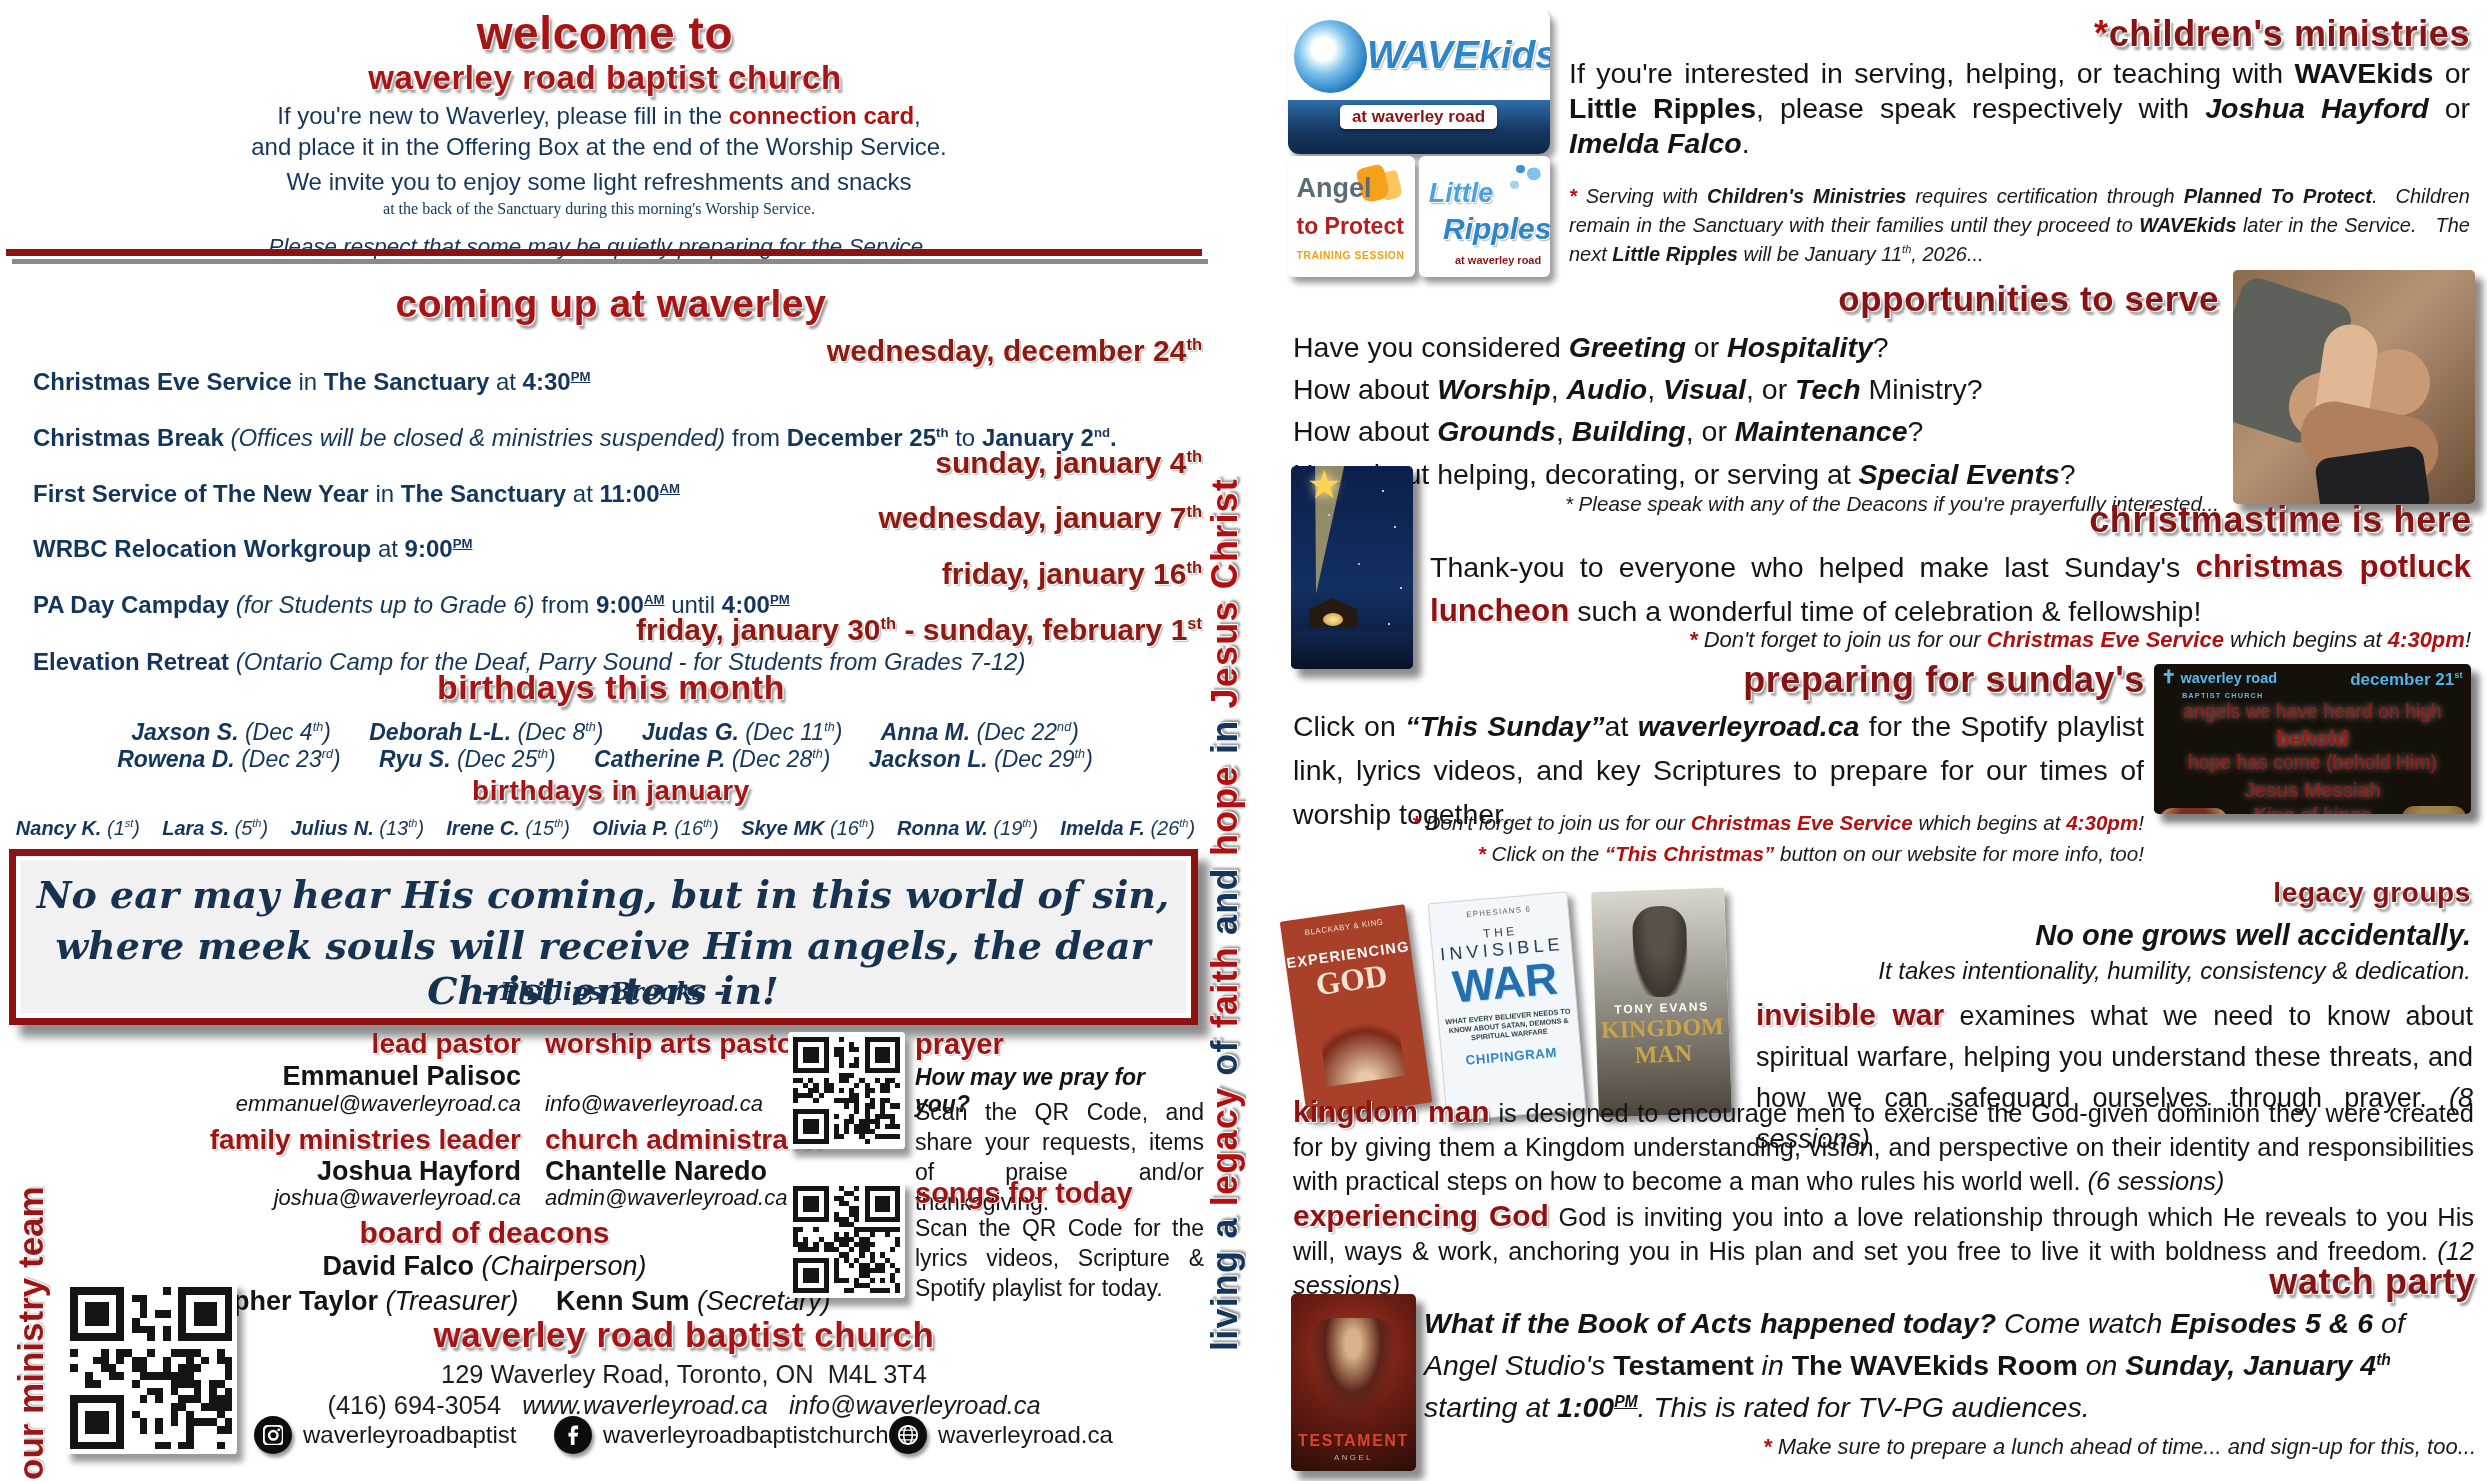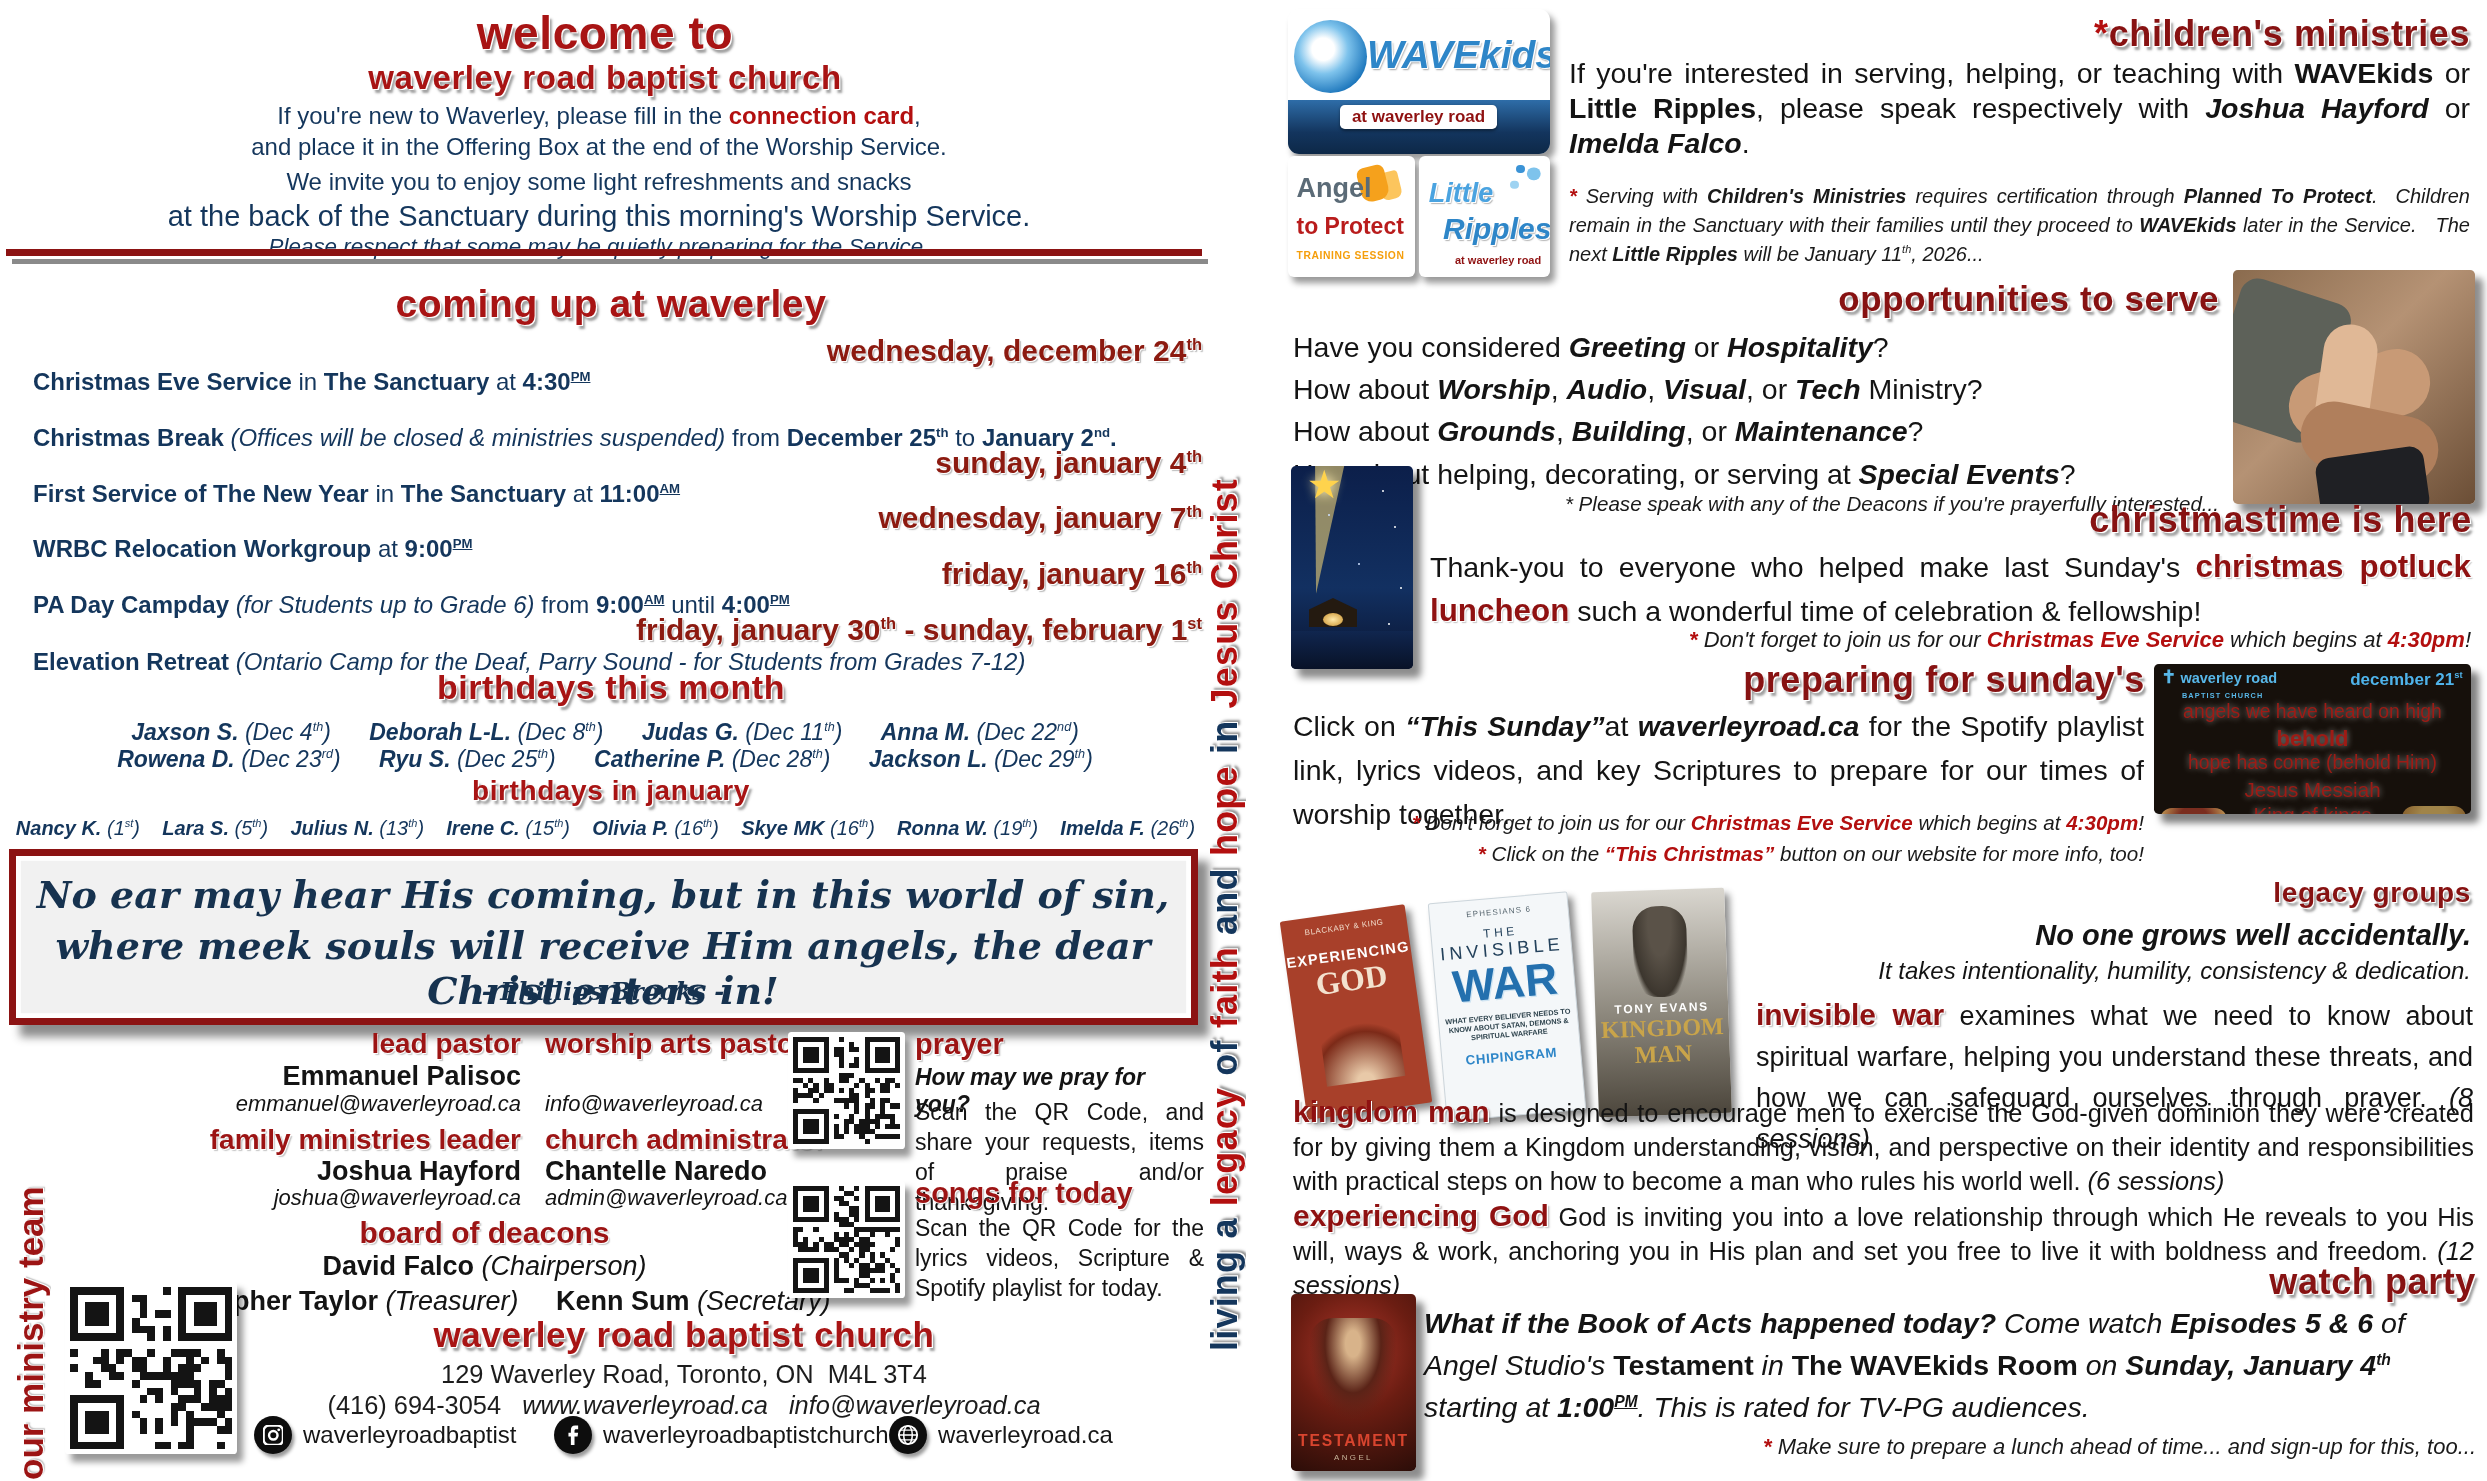--- a/index.html
+++ b/index.html
@@ -54,21 +54,21 @@
 </head>
 <body>
 
 <div id="page">
 
   <div class="abs ctr h3d" style="left:36px;top:6px;width:1138px;font-size:46px;">welcome to</div>
   <div class="abs ctr h3d" style="left:36px;top:59px;width:1138px;font-size:33px;">waverley road baptist church</div>
   <div class="abs ctr navytxt" style="left:24px;top:102px;width:1150px;font-size:24px;"><span>If you're new to Waverley, please fill in the </span><span class="b red">connection card</span><span>,</span></div>
   <div class="abs ctr navytxt" style="left:24px;top:133px;width:1150px;font-size:24px;">and place it in the Offering Box at the end of the Worship Service.</div>
   <div class="abs ctr navytxt" style="left:24px;top:168px;width:1150px;font-size:24px;">We invite you to enjoy some light refreshments and snacks</div>
-  <div class="abs ctr navytxt" style="left:24px;top:200px;width:1150px;font-size:29px;">at the back of the Sanctuary during this morning's Worship Service.</div>
+  <div class="abs ctr navytxt" style="left:24px;top:200px;width:1150px;font-size:16px;font-family:Liberation Serif, serif;">at the back of the Sanctuary during this morning's Worship Service.</div>
   <div class="abs ctr navytxt i" style="left:24px;top:234px;width:1150px;font-size:22.4px;">Please respect that some may be quietly preparing for the Service.</div>
   <div class="abs rule-red" style="left:6px;top:249px;width:1196px;height:6.7px;"></div>
   <div class="abs rule-gray" style="left:12px;top:259px;width:1196px;height:4.8px;"></div>
 
   <div class="abs ctr h3d" style="left:36px;top:282px;width:1150px;font-size:39px;">coming up at waverley</div>
 
   <div class="abs datehead" style="left:545px;top:334px;width:657px;font-size:30px;"><span>wednesday, december 24</span><sup>th</sup></div>
   <div class="abs item" style="left:33px;top:368px;width:1150px;font-size:24px;"><span class="b">Christmas Eve Service</span><span> in </span><span class="b">The Sanctuary</span><span> at </span><span class="b">4:30</span><sup class="b u">PM</sup></div>
   <div class="abs item" style="left:33px;top:424px;width:1169px;font-size:24px;"><span class="b">Christmas Break </span><span class="i">(Offices will be closed &amp; ministries suspended)</span><span> from </span><span class="b">December 25</span><sup class="b">th</sup><span> to </span><span class="b">January 2</span><sup class="b">nd</sup><span class="b">.</span></div>
   <div class="abs datehead" style="left:545px;top:446px;width:657px;font-size:30px;"><span>sunday, january 4</span><sup>th</sup></div>

